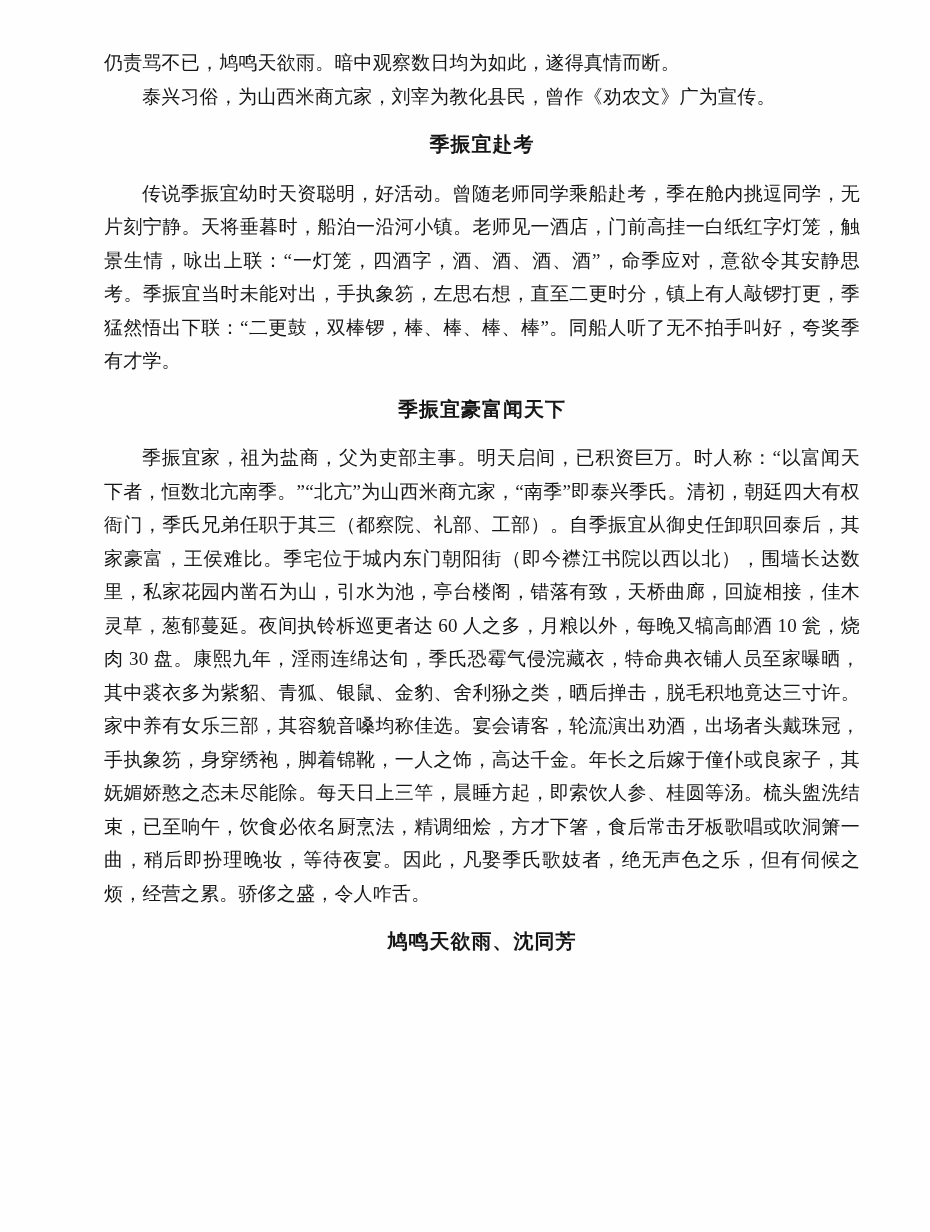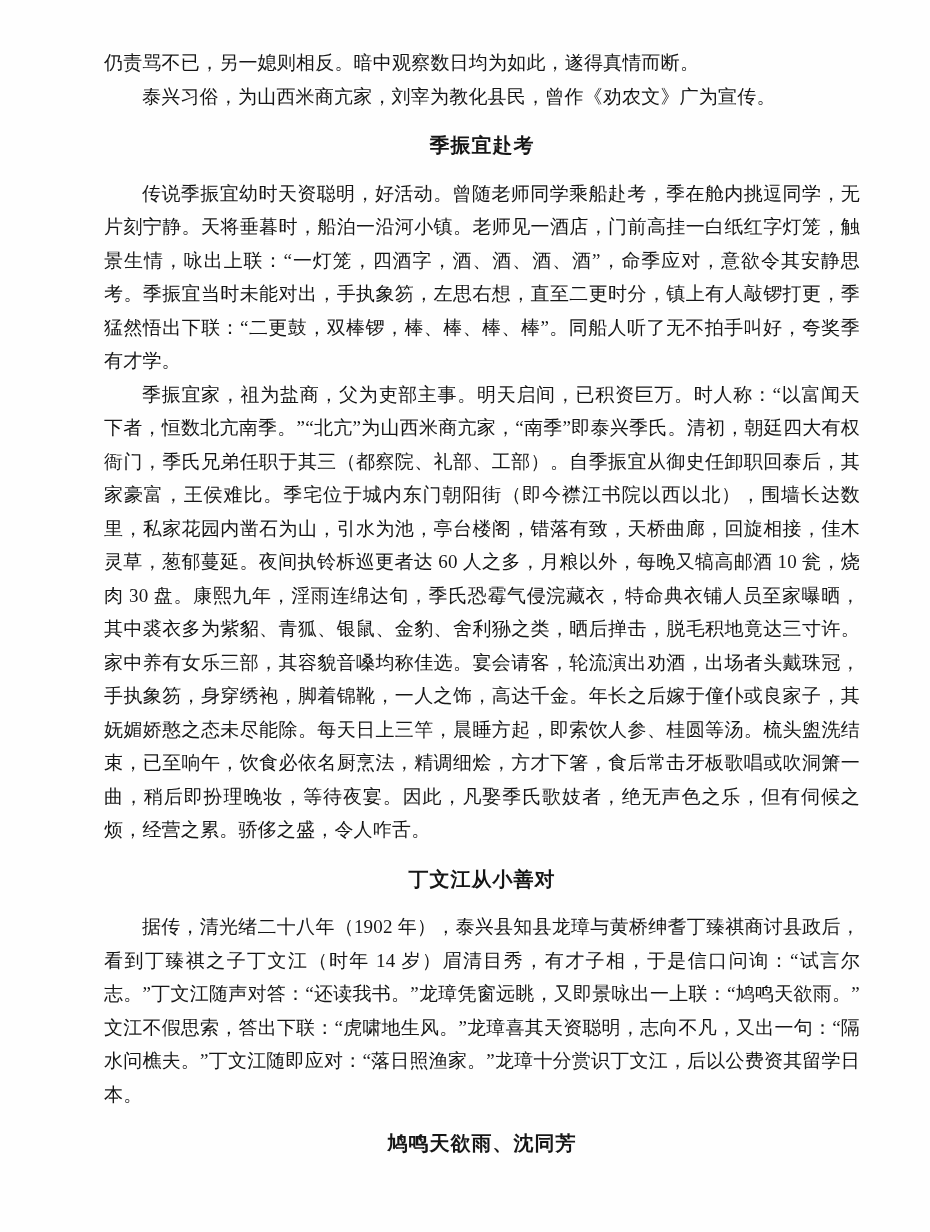--- a/index.html
+++ b/index.html
@@ -27,51 +27,48 @@
   }
   p {
     margin: 0;
     text-align: justify;
     text-justify: inter-character;
     letter-spacing: 0.2px;
   }
   p.indent { text-indent: 2em; }
   p.no-indent { text-indent: 0; }
   .section-title {
-    font-family: Liberation Sans, sans-serif;
+    font-family: Liberation Mono, monospace;
     font-weight: bold;
     font-size: 20px;
     text-align: center;
     letter-spacing: 1px;
     margin: 16px 0 14px 0;
     line-height: 33.5px;
   }
 </style>
 </head>
 <body>
 
 <div class="page">
   <div class="text-block">
 
-    <p class="no-indent">仍责骂不已，另一媳则相反。暗中观察数日均为如此，遂得真情而断。</p>
+    <p class="no-indent">仍责骂不已，鸠鸣天欲雨。暗中观察数日均为如此，遂得真情而断。</p>
     <p class="indent">泰兴习俗，为山西米商亢家，刘宰为教化县民，曾作《劝农文》广为宣传。</p>
 
     <div>
       <div class="section-title">季振宜赴考</div>
       <p class="indent">传说季振宜幼时天资聪明，好活动。曾随老师同学乘船赴考，季在舱内挑逗同学，无片刻宁静。天将垂暮时，船泊一沿河小镇。老师见一酒店，门前高挂一白纸红字灯笼，触景生情，咏出上联：“一灯笼，四酒字，酒、酒、酒、酒”，命季应对，意欲令其安静思考。季振宜当时未能对出，手执象笏，左思右想，直至二更时分，镇上有人敲锣打更，季猛然悟出下联：“二更鼓，双棒锣，棒、棒、棒、棒”。同船人听了无不拍手叫好，夸奖季有才学。</p>
     </div>
 
     <div>
+      <div class="section-title">季振宜豪富闻天下</div>
       <p class="indent">季振宜家，祖为盐商，父为吏部主事。明天启间，已积资巨万。时人称：“以富闻天下者，恒数北亢南季。”“北亢”为山西米商亢家，“南季”即泰兴季氏。清初，朝廷四大有权衙门，季氏兄弟任职于其三（都察院、礼部、工部）。自季振宜从御史任卸职回泰后，其家豪富，王侯难比。季宅位于城内东门朝阳街（即今襟江书院以西以北），围墙长达数里，私家花园内凿石为山，引水为池，亭台楼阁，错落有致，天桥曲廊，回旋相接，佳木灵草，葱郁蔓延。夜间执铃柝巡更者达 60 人之多，月粮以外，每晚又犒高邮酒 10 瓮，烧肉 30 盘。康熙九年，淫雨连绵达旬，季氏恐霉气侵浣藏衣，特命典衣铺人员至家曝晒，其中裘衣多为紫貂、青狐、银鼠、金豹、舍利狲之类，晒后掸击，脱毛积地竟达三寸许。家中养有女乐三部，其容貌音嗓均称佳选。宴会请客，轮流演出劝酒，出场者头戴珠冠，手执象笏，身穿绣袍，脚着锦靴，一人之饰，高达千金。年长之后嫁于僮仆或良家子，其妩媚娇憨之态未尽能除。每天日上三竿，晨睡方起，即索饮人参、桂圆等汤。梳头盥洗结束，已至响午，饮食必依名厨烹法，精调细烩，方才下箸，食后常击牙板歌唱或吹洞箫一曲，稍后即扮理晚妆，等待夜宴。因此，凡娶季氏歌妓者，绝无声色之乐，但有伺候之烦，经营之累。骄侈之盛，令人咋舌。</p>
     </div>
 
-    <div>
-      <div class="section-title">丁文江从小善对</div>
-      <p class="indent">据传，清光绪二十八年（1902 年），泰兴县知县龙璋与黄桥绅耆丁臻祺商讨县政后，看到丁臻祺之子丁文江（时年 14 岁）眉清目秀，有才子相，于是信口问询：“试言尔志。”丁文江随声对答：“还读我书。”龙璋凭窗远眺，又即景咏出一上联：“鸠鸣天欲雨。”文江不假思索，答出下联：“虎啸地生风。”龙璋喜其天资聪明，志向不凡，又出一句：“隔水问樵夫。”丁文江随即应对：“落日照渔家。”龙璋十分赏识丁文江，后以公费资其留学日本。</p>
-    </div>
 
     <div>
       <div class="section-title">鸠鸣天欲雨、沈同芳</div>
 
     </div>
 
   </div>
 </div>
 
 </body></html>

